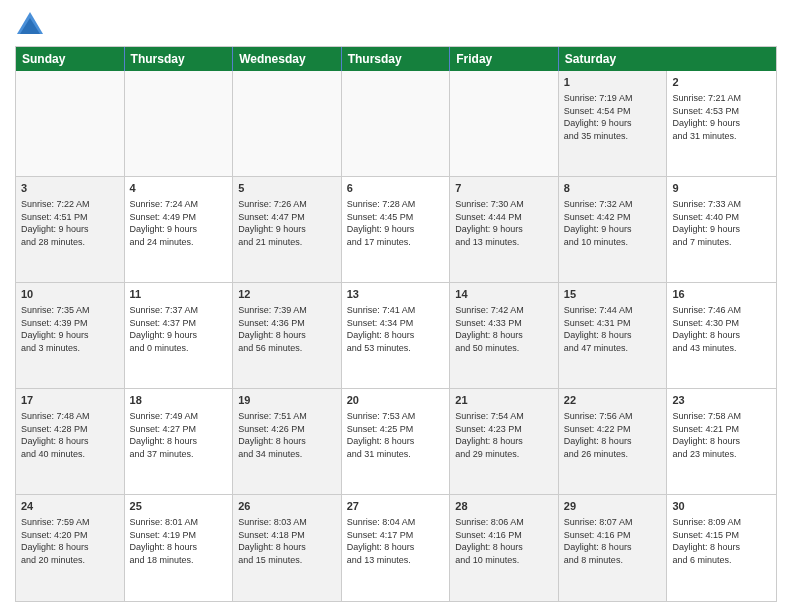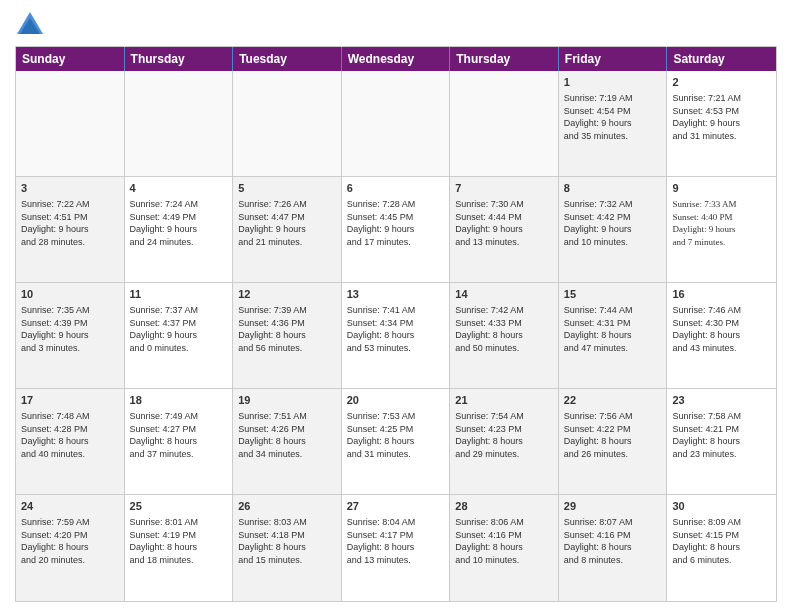--- a/index.html
+++ b/index.html
@@ -61,21 +61,21 @@
     }
     .calendar {
       flex: 1;
       display: flex;
       flex-direction: column;
       border: 1px solid #ccc;
     }
     .cal-header {
       display: grid;
       grid-template-columns: repeat(7, 1fr);
-      background: #701a75;
+      background: #15803d;
     }
     .cal-header-cell {
       color: #fff;
       font-size: 12px;
       font-weight: bold;
       padding: 5px 6px;
       border-right: 1px solid #5580cc;
     }
     .cal-header-cell:last-child { border-right: none; }
     .cal-body {
@@ -131,21 +131,20 @@
     <div class="title-block">
       <div class="month-title"></div>
       <div class="subtitle"></div>
     </div>
   </div>
 
   <div class="calendar">
     <div class="cal-header" id="cal-header-row">
         <div class="cal-header-cell">Sunday</div>
         <div class="cal-header-cell">Thursday</div>
-        <div class="cal-header-cell">Tuesday</div>
         <div class="cal-header-cell">Wednesday</div>
         <div class="cal-header-cell">Thursday</div>
         <div class="cal-header-cell">Friday</div>
         <div class="cal-header-cell">Saturday</div>
       </div>
     <div class="cal-body" id="cal-body">
         <div class="cal-row">
           <div class="cal-cell empty"></div>
           <div class="cal-cell empty"></div>
           <div class="cal-cell empty"></div>
@@ -178,21 +177,21 @@
 Daylight: 9 hours
 and 17 minutes.</span></div>
           <div class="cal-cell shaded"><span class="day-num">7</span><span class="cell-text" style="white-space: pre-wrap;">Sunrise: 7:30 AM
 Sunset: 4:44 PM
 Daylight: 9 hours
 and 13 minutes.</span></div>
           <div class="cal-cell shaded"><span class="day-num">8</span><span class="cell-text" style="white-space: pre-wrap;">Sunrise: 7:32 AM
 Sunset: 4:42 PM
 Daylight: 9 hours
 and 10 minutes.</span></div>
-          <div class="cal-cell"><span class="day-num">9</span><span class="cell-text" style="white-space: pre-wrap; font-family: Liberation Serif, serif;">Sunrise: 7:33 AM
+          <div class="cal-cell"><span class="day-num">9</span><span class="cell-text" style="white-space: pre-wrap;">Sunrise: 7:33 AM
 Sunset: 4:40 PM
 Daylight: 9 hours
 and 7 minutes.</span></div>
         </div>
         <div class="cal-row">
           <div class="cal-cell shaded"><span class="day-num">10</span><span class="cell-text" style="white-space: pre-wrap;">Sunrise: 7:35 AM
 Sunset: 4:39 PM
 Daylight: 9 hours
 and 3 minutes.</span></div>
           <div class="cal-cell"><span class="day-num">11</span><span class="cell-text" style="white-space: pre-wrap;">Sunrise: 7:37 AM

